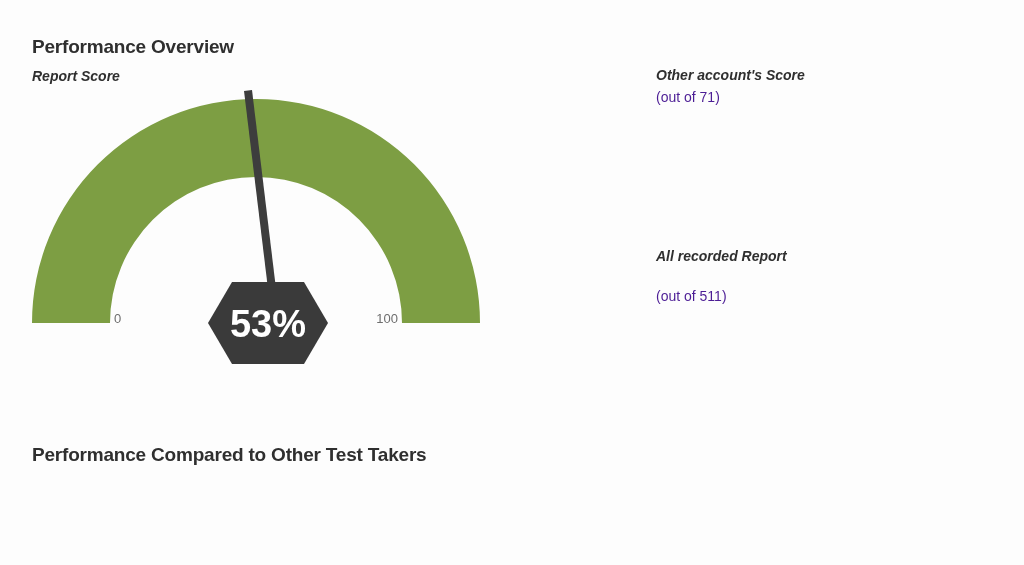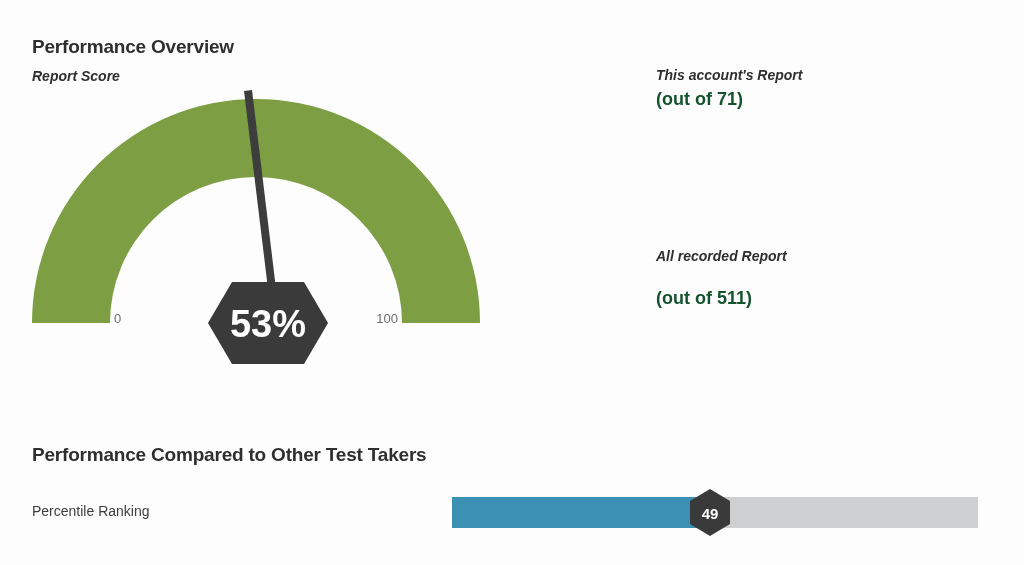--- a/index.html
+++ b/index.html
@@ -25,23 +25,23 @@
   .panel-label {
     position: absolute;
     font-size: 14px;
     font-weight: bold;
     color: #2f2f2f;
     white-space: nowrap;
     font-style: italic;
   }
   .panel-sub {
     position: absolute;
-    font-size: 18px;
-    font-weight: bold;
-    color: #14532d;
+    font-size: 14px;
+    font-weight: normal;
+    color: #4c1d95;
     white-space: nowrap;
   }
   #report-score-label { left: 32px; top: 68px; }
   #acct-label  { left: 656px; top: 67px; }
   #acct-sub    { left: 656px; top: 89px; }
   #all-label   { left: 656px; top: 248px; }
   #all-sub     { left: 656px; top: 270px; margin-top: 18px; }
 
   .gauge { position: absolute; }
   .gauge svg { display: block; overflow: visible; }
@@ -97,37 +97,24 @@
     <svg width="456" height="300" viewBox="0 0 456 300">
       <path class="arc-path" d="M 4 239 A 224 224 0 0 1 452 239 L 374 239 A 146 146 0 0 0 82 239 Z"></path>
       <text class="tick-label" x="86" y="239" font-size="13" text-anchor="start">0</text>
       <text class="tick-label" x="370" y="239" font-size="13" text-anchor="end">100</text>
       <polygon class="needle-poly" points="244,238 216,7 224,6 252,238"></polygon>
       <polygon class="hex-shape" points="180,239 204,198 276,198 300,239 276,280 204,280"></polygon>
       <text class="hex-text" x="240" y="240" font-size="38">53%</text>
     </svg>
   </div>
 
-  <div class="panel-label" id="acct-label">This account's Report</div>
+  <div class="panel-label" id="acct-label">Other account's Score</div>
   <div class="panel-sub" id="acct-sub">(out of 71)</div>
 
 
   <div class="panel-label" id="all-label">All recorded Report</div>
   <div class="panel-sub" id="all-sub">(out of 511)</div>
 
 
   <div class="section-title" id="compare-title">Performance Compared to Other Test Takers</div>
 
-  <div id="percentile-row">
-    <div id="percentile-label">Percentile Ranking</div>
-
-    <div id="bar-track">
-      <div id="bar-fill" style="width: 257.74px;"></div>
-      <div id="bar-marker" style="left: 257.74px;">
-        <svg width="44" height="47" viewBox="0 0 44 47">
-          <polygon class="hex-shape" points="22,0 42,12 42,35 22,47 2,35 2,12"></polygon>
-          <text class="hex-text" x="22" y="24" font-size="15">49</text>
-        </svg>
-      </div>
-    </div>
-  </div>
 
 </div>
 
 </body></html>

